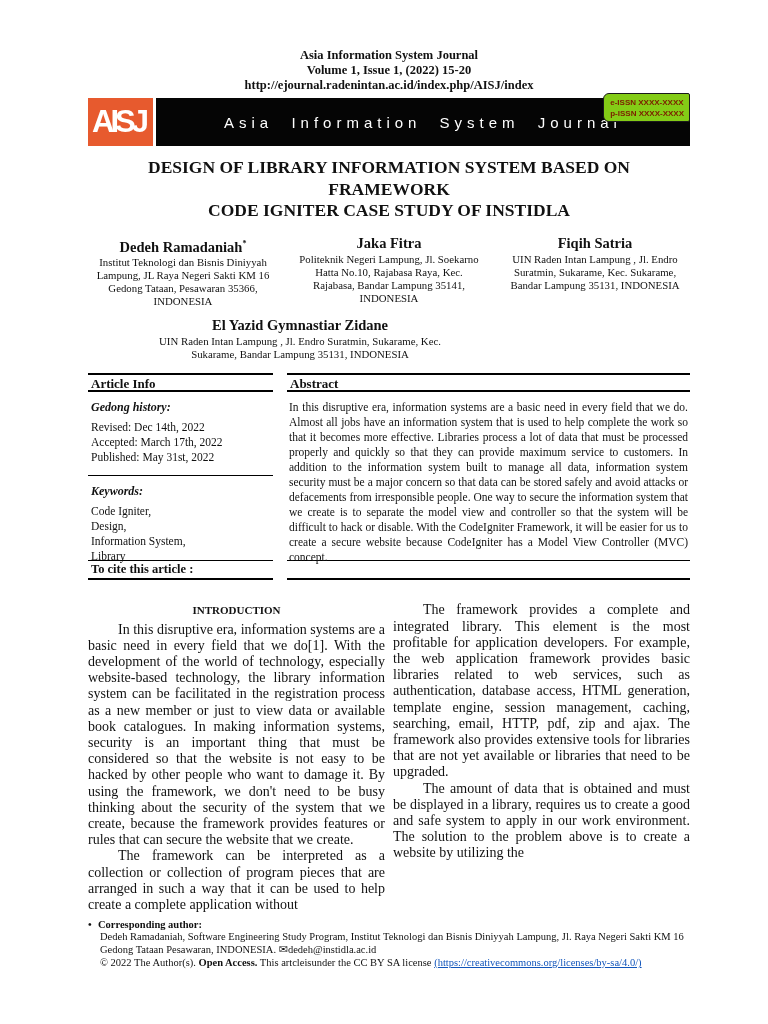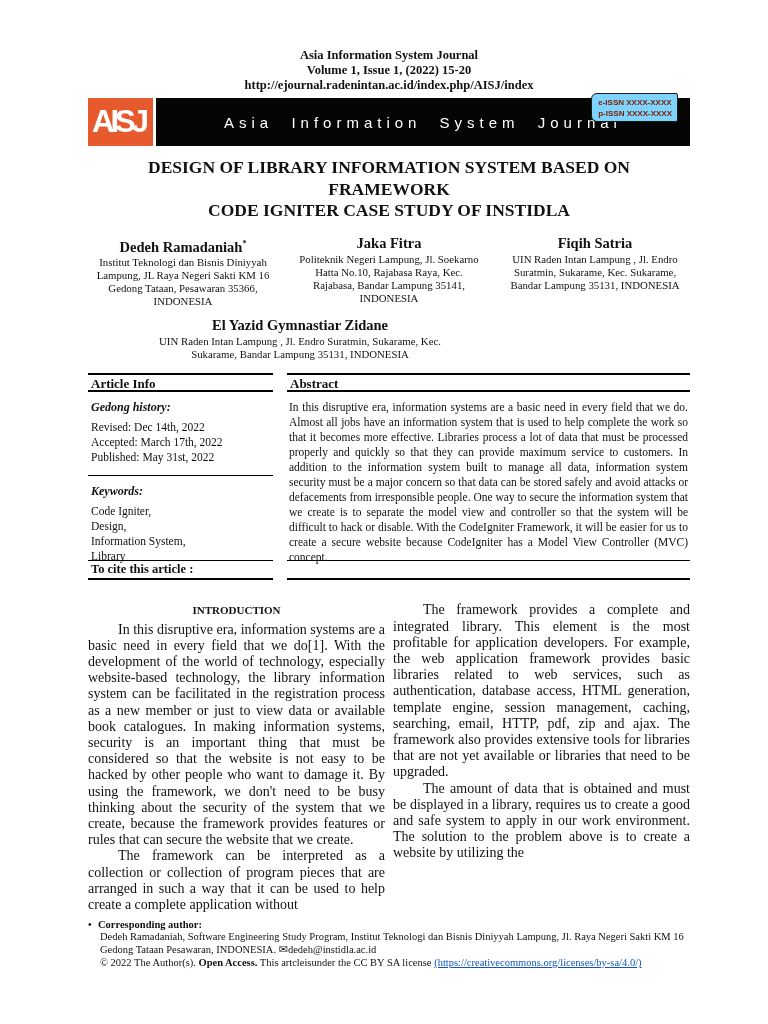--- a/index.html
+++ b/index.html
@@ -21,21 +21,21 @@
   }
   .banner-bar {
     flex:1; background:#050505; margin-left:3px; position:relative;
     display:flex; align-items:center; justify-content:center;
   }
   .banner-title {
     color:#fff; font-family:"Liberation Sans", sans-serif; font-size:15px;
     letter-spacing:5px; word-spacing:9px; white-space:nowrap;
   }
   .issn-badge {
-    position:absolute; right:12px; top:-5px; background:#7dd3fc; border:1px solid #1a1a1a;
+    position:absolute; right:0; top:-5px; background:#84cc16; border:1px solid #1a1a1a;
     border-radius:6px 2px 2px 6px; padding:3px 5px 2px 6px;
     font-family:"Liberation Sans", sans-serif; font-weight:bold; font-size:8px;
     line-height:11px; color:#7C1D00; white-space:nowrap;
   }
   
   .title { text-align:center; font-weight:bold; font-size:17.5px; line-height:21.5px; margin-top:11px; }
   
   .authors-grid { display:flex; gap:16px; margin-top:13px; }
   .author { flex:1; text-align:center; }
   .author-name { font-weight:bold; font-size:14.5px; line-height:17px; }

